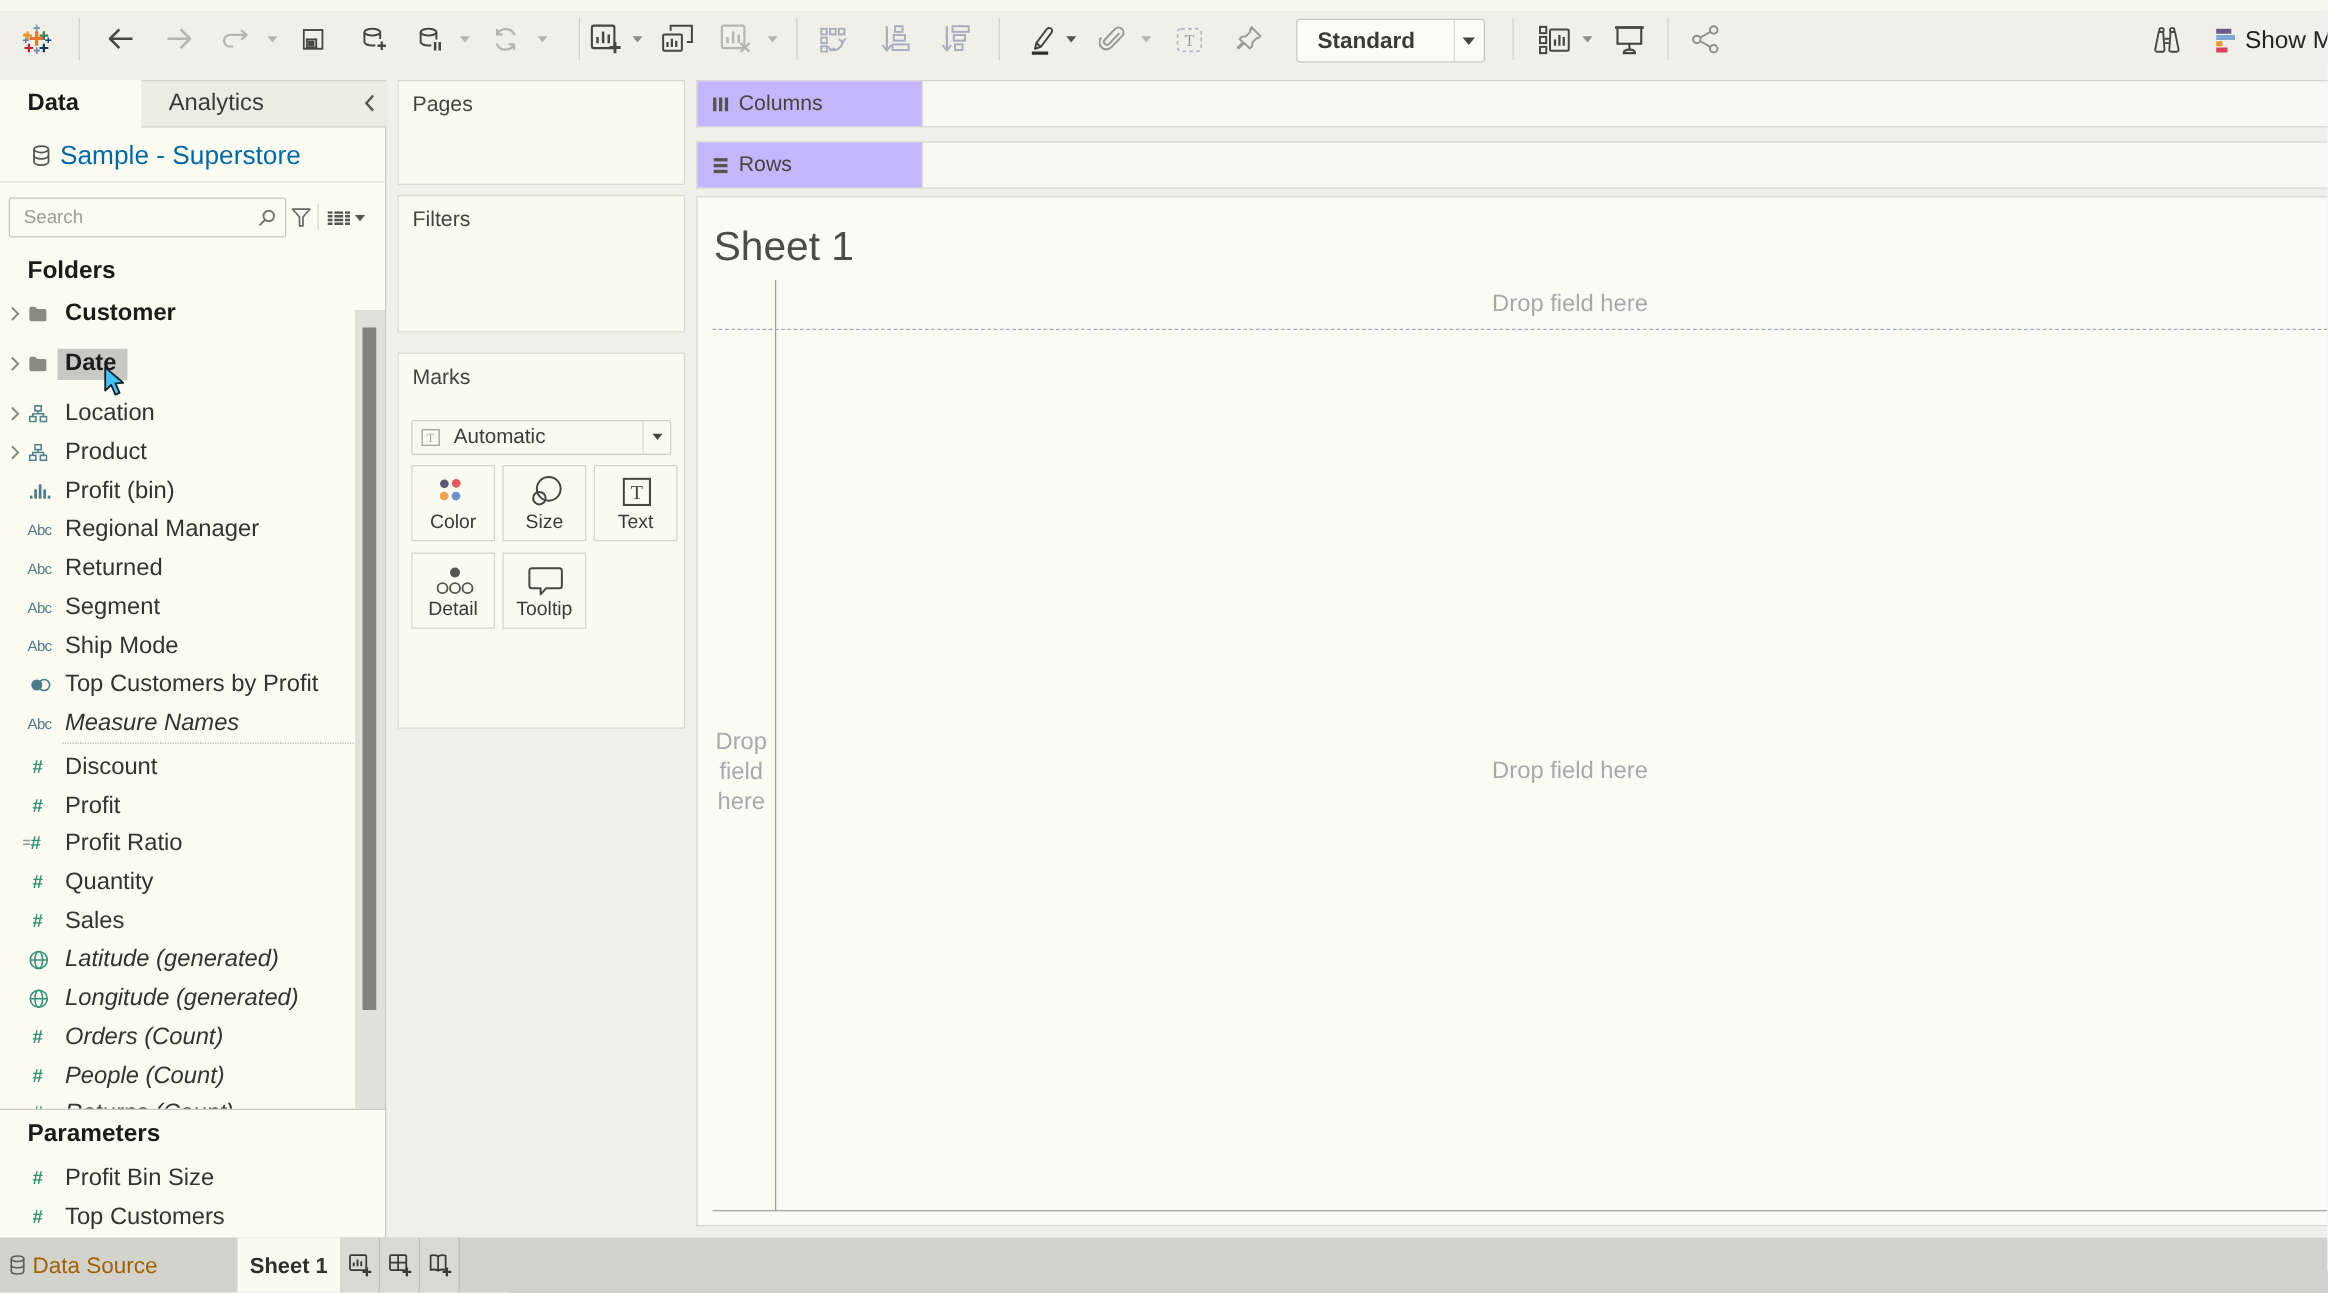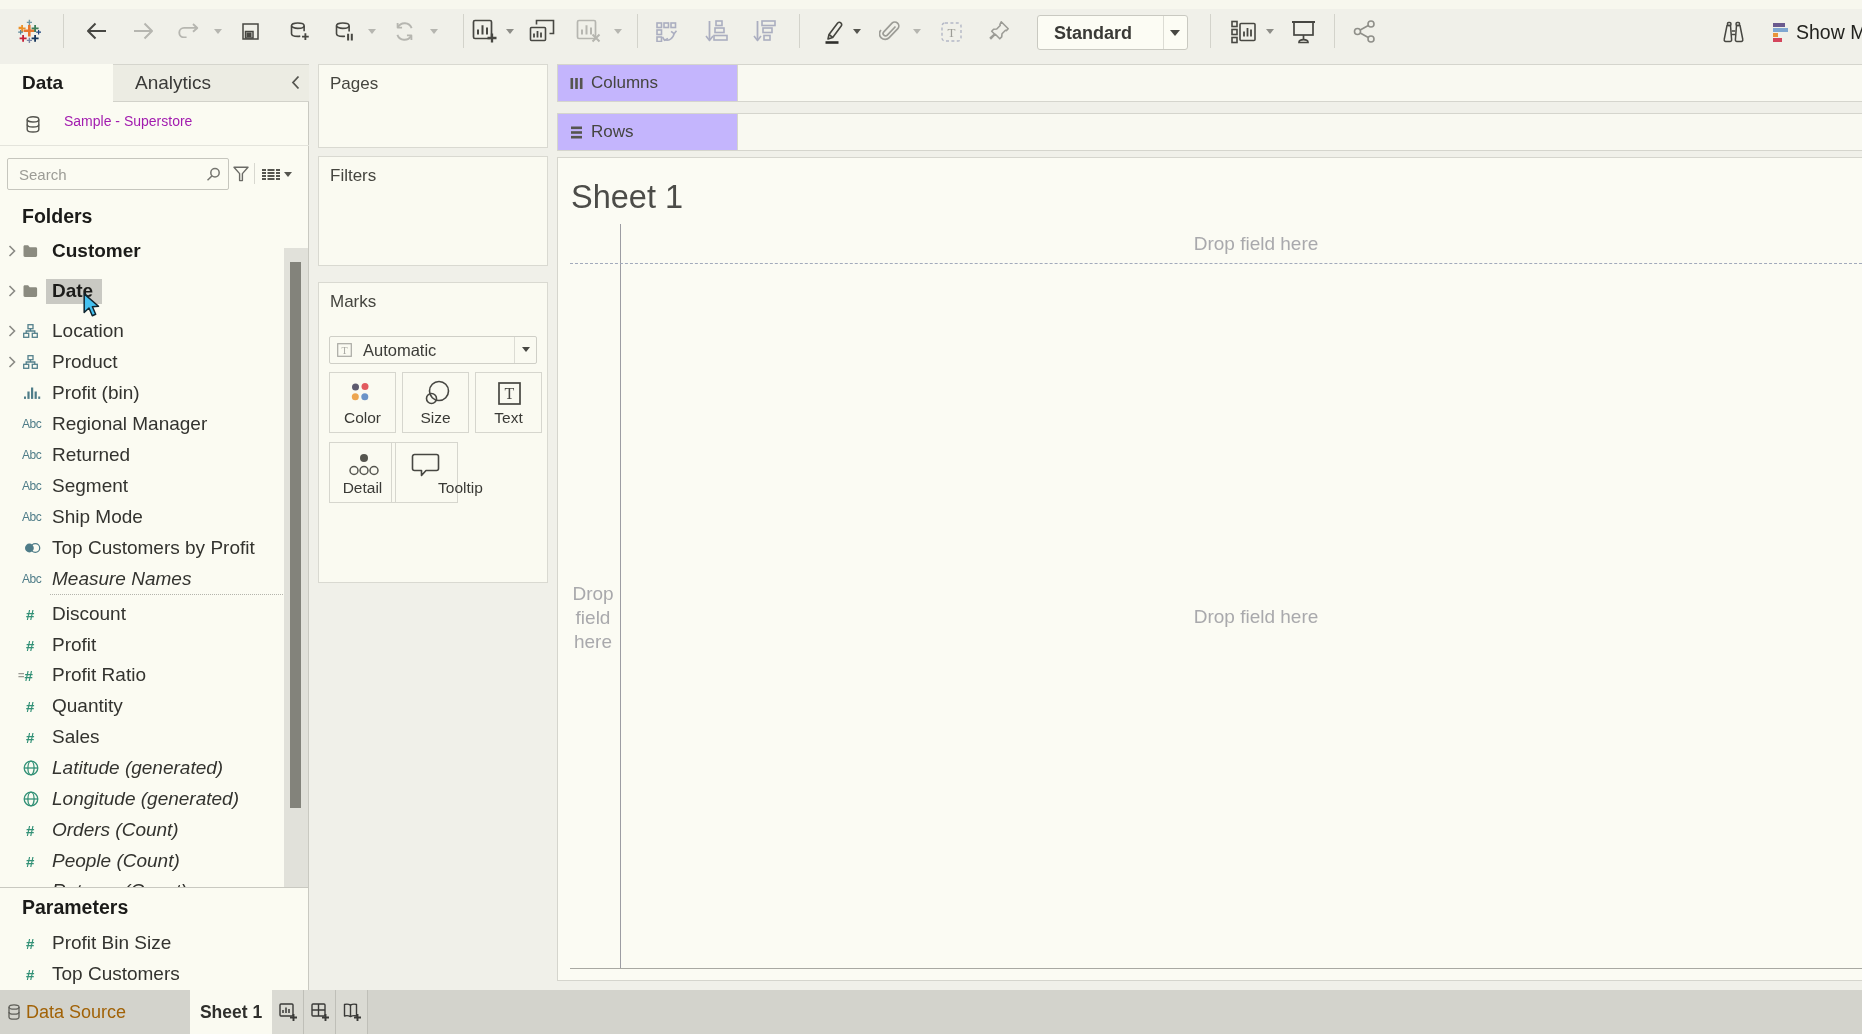--- a/index.html
+++ b/index.html
@@ -213,21 +213,21 @@
  <svg class="abs" style="left:291px;top:11px" width="9" height="15" viewBox="0 0 9 15" fill="none" stroke="#55554f" stroke-width="1.8">
       <path d="M7.5 1.5 2 7.5l5.5 6"></path>
     </svg>
 </div>
 <div class="abs" style="left:113px;top:101px;width:196px;height:1px;background:#d2d2ca;"></div>
 <svg class="abs" style="left:26px;top:116px" width="14" height="17" viewBox="0 0 14 17" fill="none" stroke="#55554f" stroke-width="1.4">
  <ellipse cx="7" cy="3.4" rx="5.8" ry="2.6"></ellipse>
  <path d="M1.2 3.4v10c0 1.5 2.6 2.6 5.8 2.6s5.8-1.1 5.8-2.6v-10"></path>
  <path d="M1.2 8.4c0 1.5 2.6 2.6 5.8 2.6s5.8-1.1 5.8-2.6"></path>
 </svg>
-<span class="abs" style="left:64px;top:113px;font-size:14px;color:#a21caf;">Sample - Superstore</span>
+<span class="abs" style="left:48px;top:113px;font-size:21px;color:#0369a1;">Sample - Superstore</span>
 <div class="abs" style="left:0;top:145px;width:309px;height:1px;background:#e4e4dc;"></div>
 <div class="abs" style="left:7px;top:158px;width:222px;height:32px;background:#fbfbf2;border:1px solid #c6c6be;border-radius:2px;">
  <span style="position:absolute;left:11px;top:50%;transform:translateY(-50%);font-size:15px;color:#9c9c96;">Search</span>
  <svg style="position:absolute;right:7px;top:8px" width="15" height="15" viewBox="0 0 15 15" fill="none" stroke="#75756f" stroke-width="1.5">
       <circle cx="9" cy="5.8" r="4.2"></circle>
       <path d="M5.9 9 1.5 13.3"></path>
     </svg>
 </div>
 <svg class="abs" style="left:233px;top:166px" width="16" height="16" viewBox="0 0 16 16" fill="none" stroke="#6b6b66" stroke-width="1.4">
     <path d="M1 1.2h14L9.4 7.6v7h-2.8v-7z" stroke-linejoin="round"></path>
@@ -445,21 +445,21 @@
  </div>
  <div class="mbtn" style="left:10px;top:159px;">
   <svg style="position:absolute;left:19px;top:10px" width="30" height="24" viewBox="0 0 30 24">
    <circle cx="15" cy="5" r="4" fill="#55554f"></circle>
    <circle cx="5" cy="17.5" r="4" fill="none" stroke="#55554f" stroke-width="1.5"></circle>
    <circle cx="15" cy="17.5" r="4" fill="none" stroke="#55554f" stroke-width="1.5"></circle>
    <circle cx="25" cy="17.5" r="4" fill="none" stroke="#55554f" stroke-width="1.5"></circle>
   </svg>
   <span class="lb">Detail</span>
  </div>
- <div class="mbtn" style="left:72px;top:159px;padding-left:36px;">
+ <div class="mbtn" style="left:83px;top:159px;">
   <svg style="position:absolute;left:19px;top:10px" width="29" height="25" viewBox="0 0 29 25" fill="none" stroke="#474742" stroke-width="1.6">
    <path d="M1.5 3.5a2 2 0 0 1 2-2h22a2 2 0 0 1 2 2v12a2 2 0 0 1-2 2H15l-4.5 5v-5H3.5a2 2 0 0 1-2-2z" stroke-linejoin="round"></path>
   </svg>
   <span class="lb">Tooltip</span>
  </div>
 </div>
 
 <div class="shelf" style="top:64px;">
  <div class="shlab">
   <svg style="position:absolute;left:11px;top:11px" width="15" height="15" viewBox="0 0 15 15" fill="#55554f">

